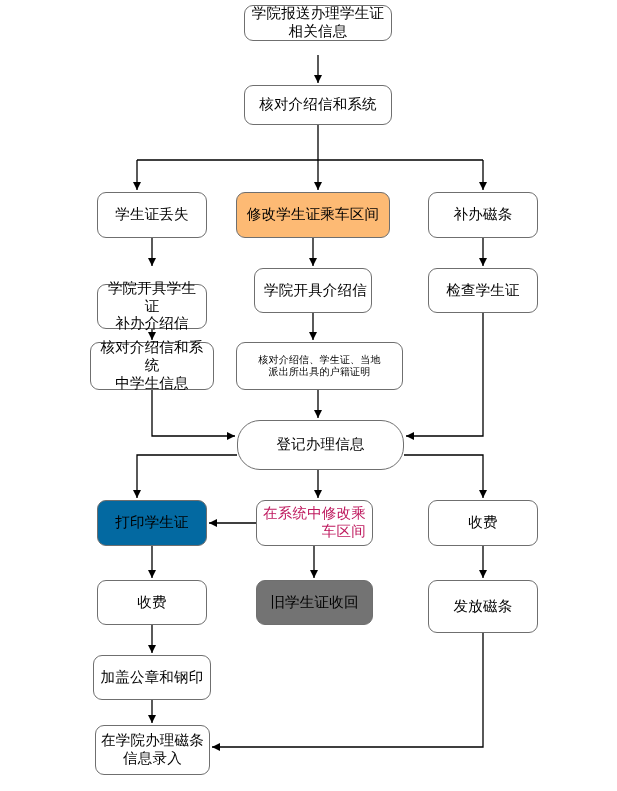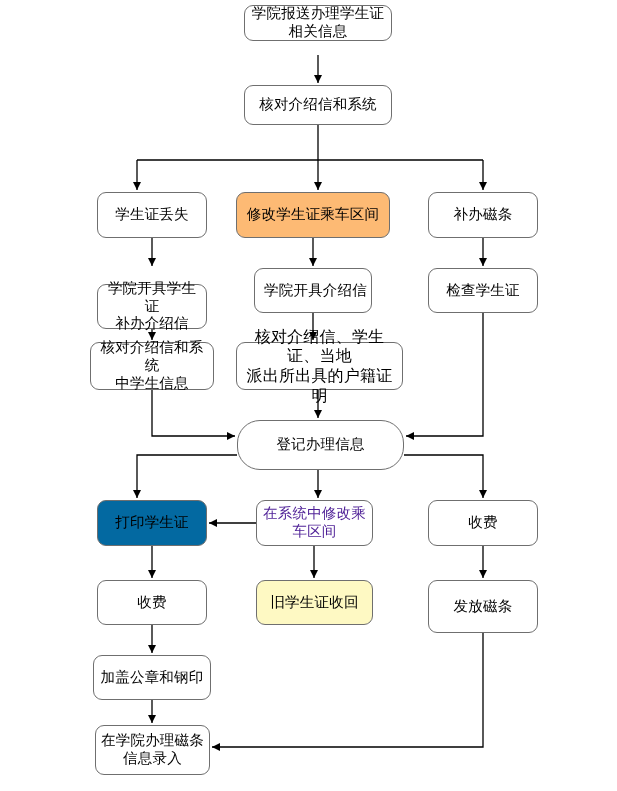--- a/index.html
+++ b/index.html
@@ -23,21 +23,21 @@
     justify-content:center;
     text-align:center;
     color:#000000;
     font-size:14.5px;
     line-height:1.22;
     letter-spacing:0.2px;
     white-space:pre-line;
     padding:0 3px;
     z-index:2;
   }
-  .node.small{font-size:16px;}
+  .node.small{font-size:10px;}
 </style>
 </head>
 <body>
 
 <div id="flow-root">
   <svg id="flow-svg" viewBox="0 0 617 791" xmlns="http://www.w3.org/2000/svg">
       <defs>
         <marker id="ah-down" markerWidth="8" markerHeight="8" refX="4" refY="8" orient="0" markerUnits="userSpaceOnUse">
           <path d="M0,0 L8,0 L4,8 Z" fill="#000000"></path>
         </marker>
@@ -83,23 +83,23 @@
       <div class="node" style="left: 97px; top: 268px; width: 110px; height: 45px; border-color: rgb(111, 111, 111); background: rgb(255, 255, 255); color: rgb(0, 0, 0); margin-top: 16px;">学院开具学生证
 补办介绍信</div>
       <div class="node" style="left: 254px; top: 268px; width: 118px; height: 45px; border-color: rgb(111, 111, 111); background: rgb(255, 255, 255); color: rgb(0, 0, 0); padding-left: 8px;">学院开具介绍信</div>
       <div class="node" style="left: 428px; top: 268px; width: 110px; height: 45px; border-color: rgb(111, 111, 111); background: rgb(255, 255, 255); color: rgb(0, 0, 0);">检查学生证</div>
       <div class="node" style="left: 90px; top: 342px; width: 124px; height: 48px; border-color: rgb(111, 111, 111); background: rgb(255, 255, 255); color: rgb(0, 0, 0);">核对介绍信和系统
 中学生信息</div>
       <div class="node small" style="left: 236px; top: 342px; width: 167px; height: 48px; border-color: rgb(111, 111, 111); background: rgb(255, 255, 255); color: rgb(0, 0, 0);">核对介绍信、学生证、当地
 派出所出具的户籍证明</div>
       <div class="node" style="left: 237px; top: 420px; width: 167px; height: 50px; border-color: rgb(111, 111, 111); background: rgb(255, 255, 255); color: rgb(0, 0, 0); border-radius: 23px;">登记办理信息</div>
       <div class="node" style="left: 97px; top: 500px; width: 110px; height: 46px; border-color: rgb(111, 111, 111); background: #0369a1; color: rgb(0, 0, 0);">打印学生证</div>
-      <div class="node" style="left: 256px; top: 500px; width: 117px; height: 46px; border-color: rgb(111, 111, 111); background: rgb(255, 255, 255); color: #4c1d95;">在系统中修改乘
+      <div class="node" style="left: 256px; top: 500px; width: 117px; height: 46px; border-color: rgb(111, 111, 111); background: rgb(255, 255, 255); color: #be185d; text-align: right;">在系统中修改乘
 车区间</div>
       <div class="node" style="left: 428px; top: 500px; width: 110px; height: 46px; border-color: rgb(111, 111, 111); background: rgb(255, 255, 255); color: rgb(0, 0, 0);">收费</div>
       <div class="node" style="left: 97px; top: 580px; width: 110px; height: 45px; border-color: rgb(111, 111, 111); background: rgb(255, 255, 255); color: rgb(0, 0, 0);">收费</div>
-      <div class="node" style="left: 256px; top: 580px; width: 117px; height: 45px; border-color: rgb(111, 111, 111); background: #fef9c3; color: rgb(0, 0, 0);">旧学生证收回</div>
+      <div class="node" style="left: 256px; top: 580px; width: 117px; height: 45px; border-color: rgb(111, 111, 111); background: #737373; color: rgb(0, 0, 0);">旧学生证收回</div>
       <div class="node" style="left: 428px; top: 580px; width: 110px; height: 53px; border-color: rgb(111, 111, 111); background: rgb(255, 255, 255); color: rgb(0, 0, 0);">发放磁条</div>
       <div class="node" style="left: 93px; top: 655px; width: 118px; height: 45px; border-color: rgb(111, 111, 111); background: rgb(255, 255, 255); color: rgb(0, 0, 0);">加盖公章和钢印</div>
       <div class="node" style="left: 95px; top: 725px; width: 115px; height: 50px; border-color: rgb(111, 111, 111); background: rgb(255, 255, 255); color: rgb(0, 0, 0);">在学院办理磁条
 信息录入</div>
     </div>
 </div>
 
 </body></html>

